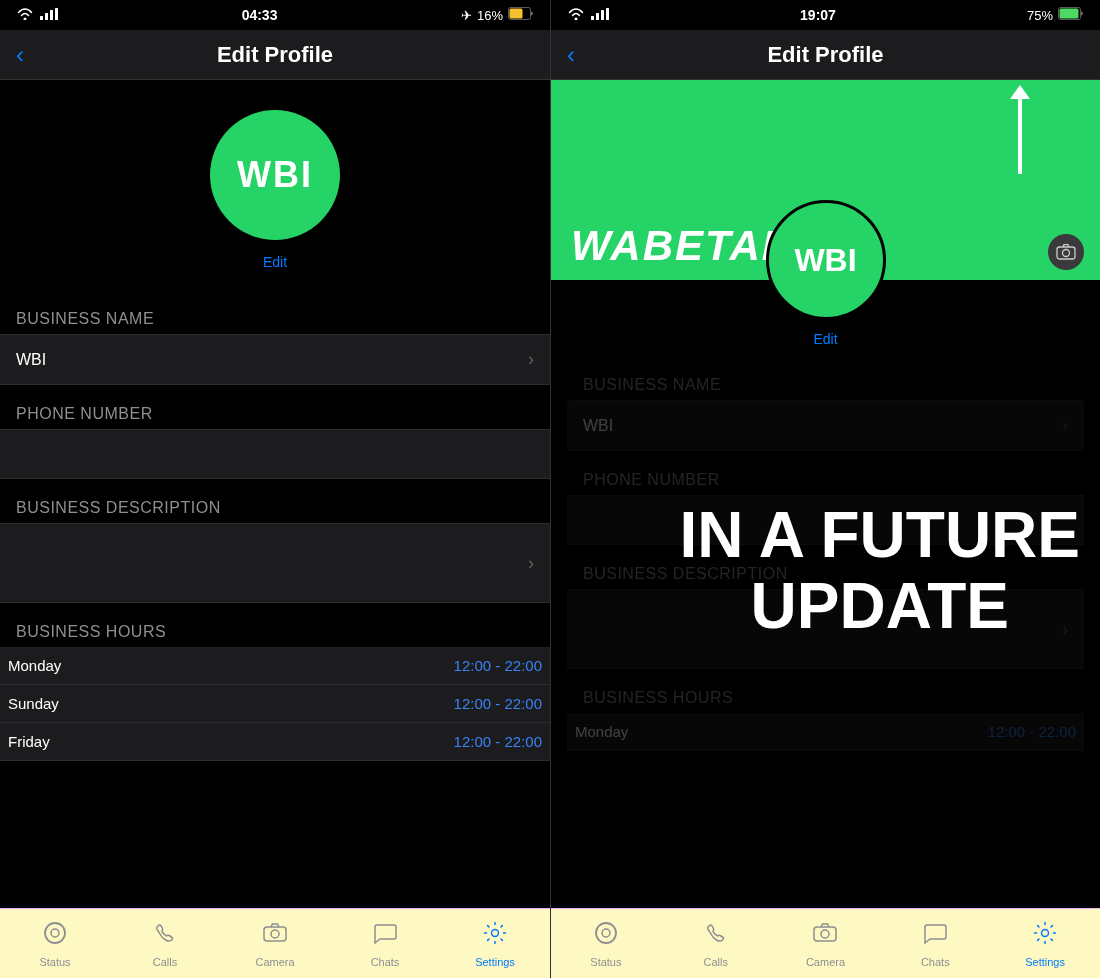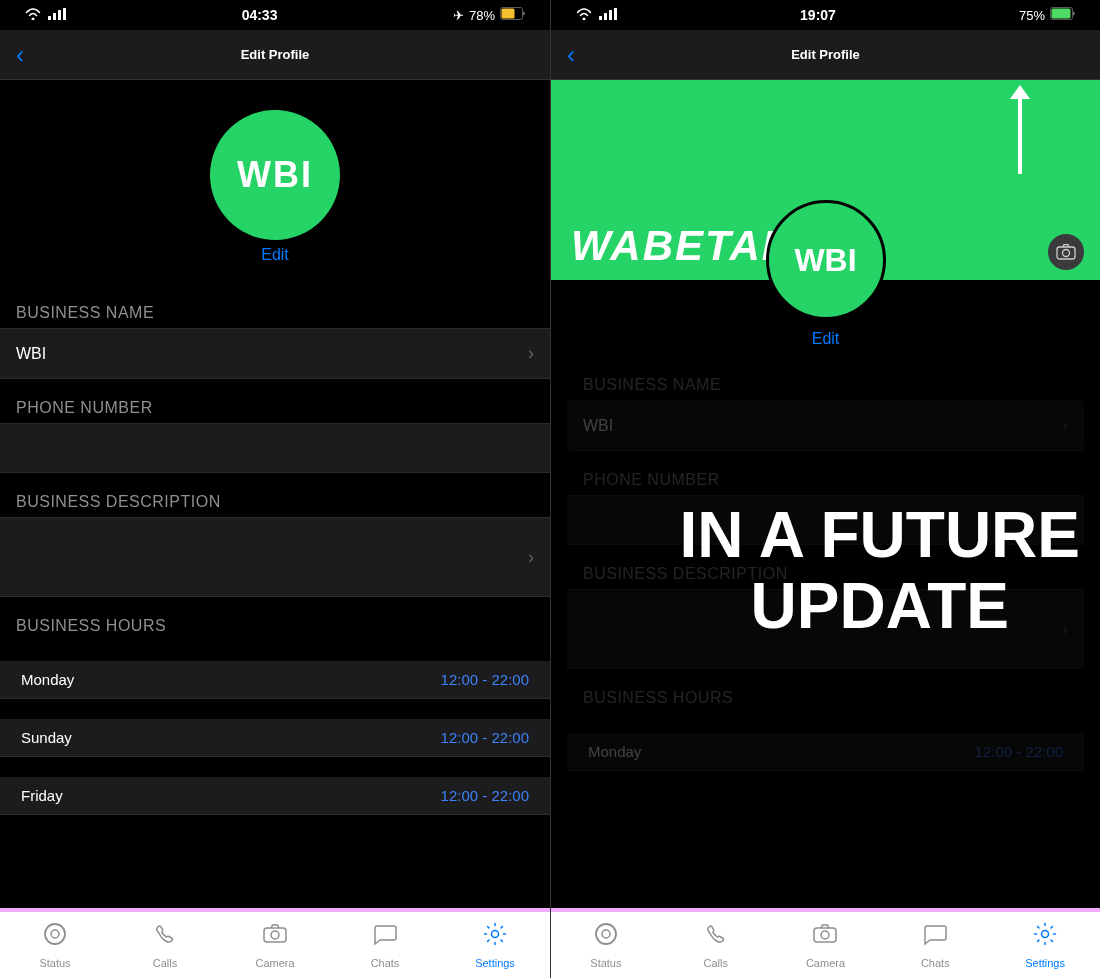--- a/index.html
+++ b/index.html
@@ -22,21 +22,21 @@
       flex-direction: column;
       position: relative;
     }
 
     
     .status-bar {
       height: 30px;
       display: flex;
       align-items: center;
       justify-content: space-between;
-      padding: 0 24px;
+      padding: 0 16px;
       background: #000;
       flex-shrink: 0;
     }
     .status-bar-left {
       display: flex;
       align-items: center;
       gap: 6px;
       font-size: 13px;
       color: #fff;
       font-weight: 600;
@@ -66,21 +66,21 @@
       border-bottom: 1px solid #333;
     }
     .nav-back {
       position: absolute;
       left: 16px;
       color: #007aff;
       font-size: 24px;
       cursor: pointer;
     }
     .nav-title {
-      font-size: 13px;
+      font-size: 22px;
       font-weight: 600;
       color: #fff;
     }
 
     
     .profile-section {
       background: #000;
       display: flex;
       flex-direction: column;
       align-items: center;
@@ -95,22 +95,22 @@
       display: flex;
       align-items: center;
       justify-content: center;
       font-size: 36px;
       font-weight: 700;
       color: #fff;
       letter-spacing: 2px;
     }
     .edit-link {
       color: #007aff;
-      font-size: 16px;
-      margin-top: 6px;
+      font-size: 14px;
+      margin-top: 14px;
       cursor: pointer;
     }
 
     
     .form-content {
       flex: 1;
       overflow-y: auto;
       background: #000;
     }
     .section-label {
@@ -142,40 +142,39 @@
       min-height: 50px;
     }
     .field-multiline {
       min-height: 80px;
     }
 
     
     .hours-row {
       background: #1c1c1e;
       border-bottom: 1px solid #2c2c2e;
-      padding: 10px 21px;
+      padding: 10px 8px;
       display: flex;
       align-items: center;
       justify-content: space-between;
-      margin-top: 20px;
     }
     .hours-day {
       color: #fff;
       font-size: 15px;
     }
     .hours-time {
       color: #3b82f6;
       font-size: 15px;
     }
 
     
     .tab-bar {
       height: 70px;
-      background: #ffffff;
-      border-top: 4px solid #f0abfc;
+      background: #fef9c3;
+      border-top: 1px solid #f0abfc;
       display: flex;
       align-items: center;
       justify-content: space-around;
       flex-shrink: 0;
     }
     .tab-item {
       display: flex;
       flex-direction: column;
       align-items: center;
       gap: 4px;
@@ -283,21 +282,21 @@
           <rect x="0" y="8" width="3" height="4" rx="0.5" fill="white"></rect>
           <rect x="5" y="5" width="3" height="7" rx="0.5" fill="white"></rect>
           <rect x="10" y="2" width="3" height="10" rx="0.5" fill="white"></rect>
           <rect x="15" y="0" width="3" height="12" rx="0.5" fill="white"></rect>
         </svg>
       </span>
     </div>
     <div class="status-bar-center">04:33</div>
     <div class="status-bar-right">
       <span>✈</span>
-      <span>78%</span>
+      <span>16%</span>
       <span>
         <svg width="26" height="13" viewBox="0 0 26 13" fill="none">
           <rect x="0.5" y="0.5" width="22" height="12" rx="2" stroke="white" stroke-opacity="0.35"></rect>
           <rect x="1.5" y="1.5" width="13" height="10" rx="1.5" fill="#f4c030"></rect>
           <path d="M23 4.5v4a2 2 0 000-4z" fill="white" fill-opacity="0.4"></path>
         </svg>
       </span>
     </div>
   </div>
 

